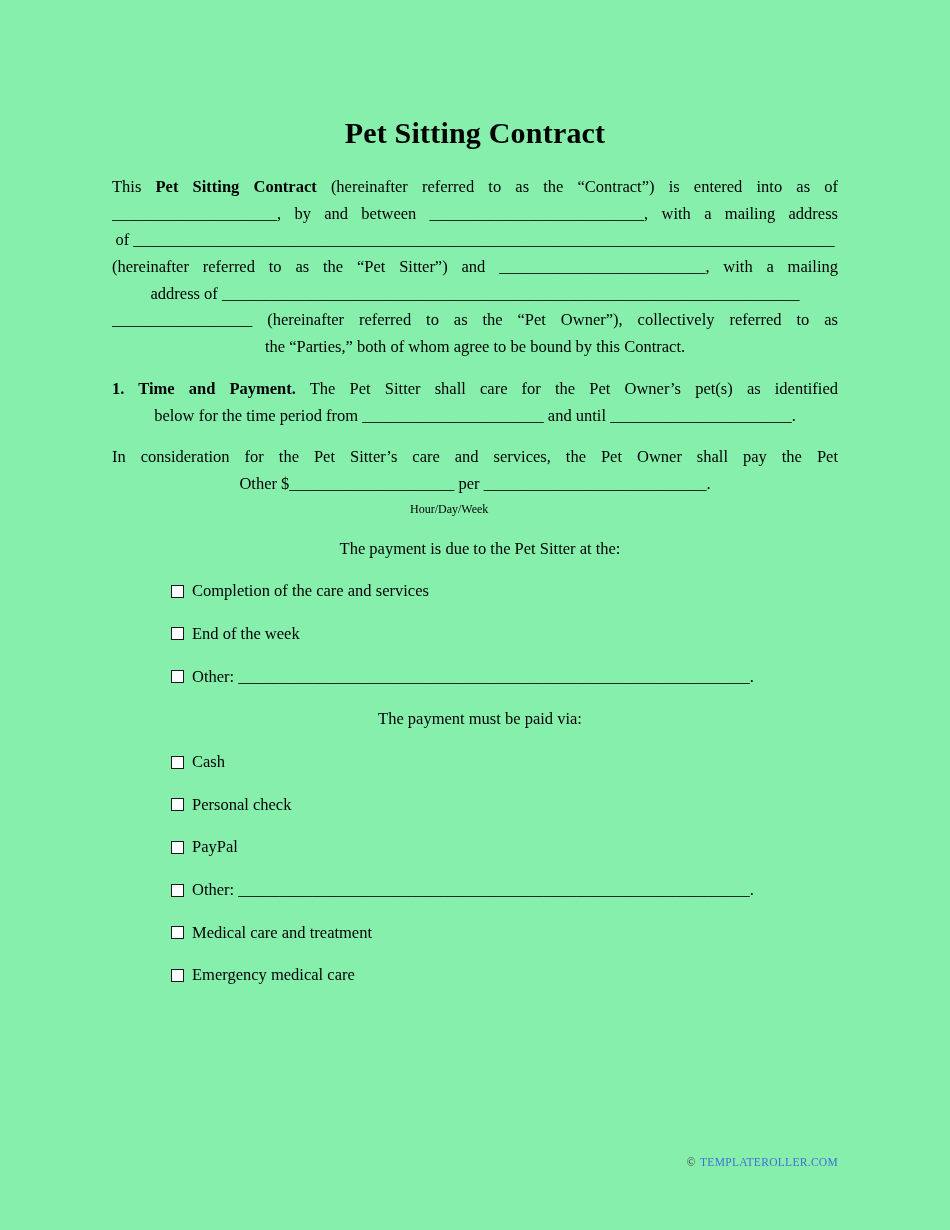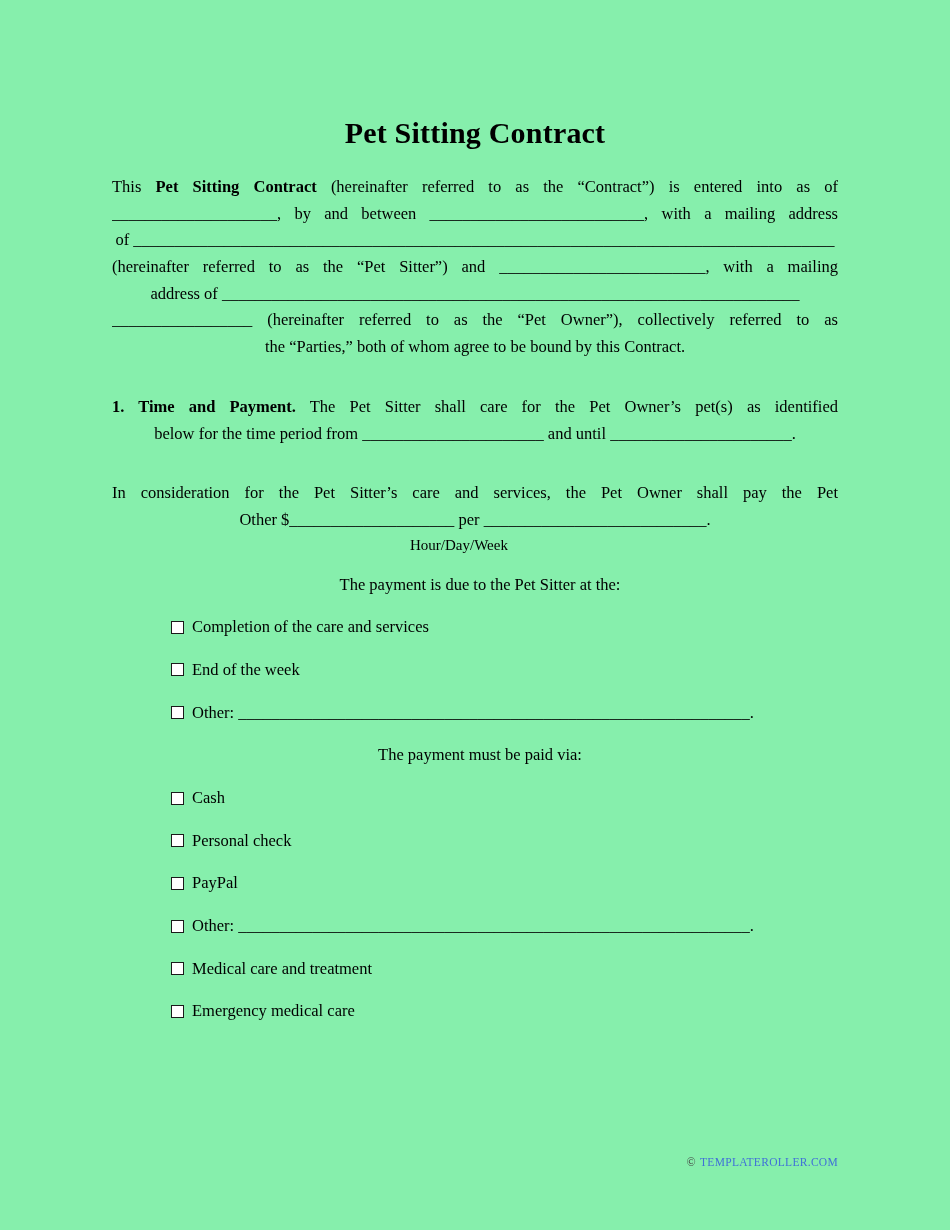--- a/index.html
+++ b/index.html
@@ -21,37 +21,37 @@
     width: 726px;
     padding-top: 112px;
   }
   h1.doc-title {
     font-size: 30px;
     font-weight: bold;
     text-align: center;
     line-height: 41px;
     letter-spacing: 0.2px;
   }
-  .para { margin-top: 33px; }
+  .para { margin-top: 15px; }
   .para.intro { margin-top: 21px; }
   .para.after-list { margin-top: 16px; margin-left: 10px; }
   .line {
     line-height: 26.7px;
     white-space: normal;
     overflow: hidden;
     max-height: 26.7px;
   }
   .line.just {
     text-align: justify;
     text-align-last: justify;
   }
   .line.left { text-align: center; }
   .subline {
     line-height: 22px;
-    font-size: 15px;
+    font-size: 12px;
     margin-left: 298px;
   }
   .check-item {
     margin-top: 16px;
     padding-left: 59px;
     line-height: 26.7px;
     overflow: hidden;
     max-height: 26.7px;
   }
   .checkbox {

